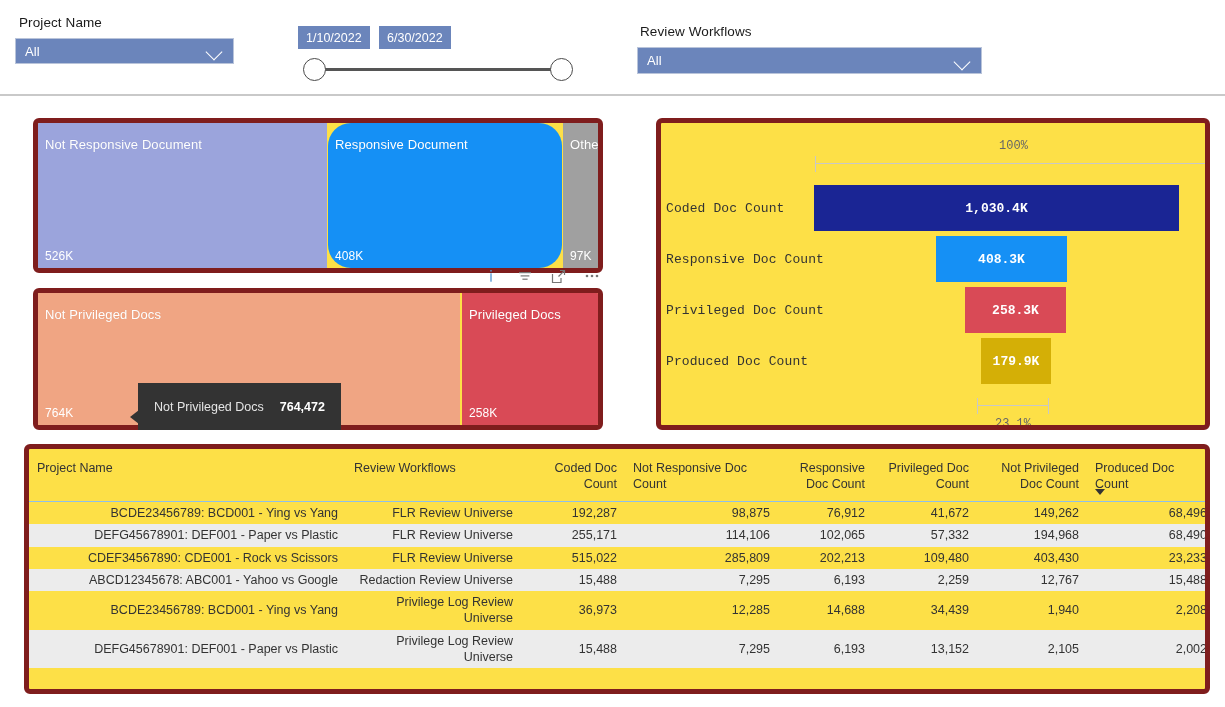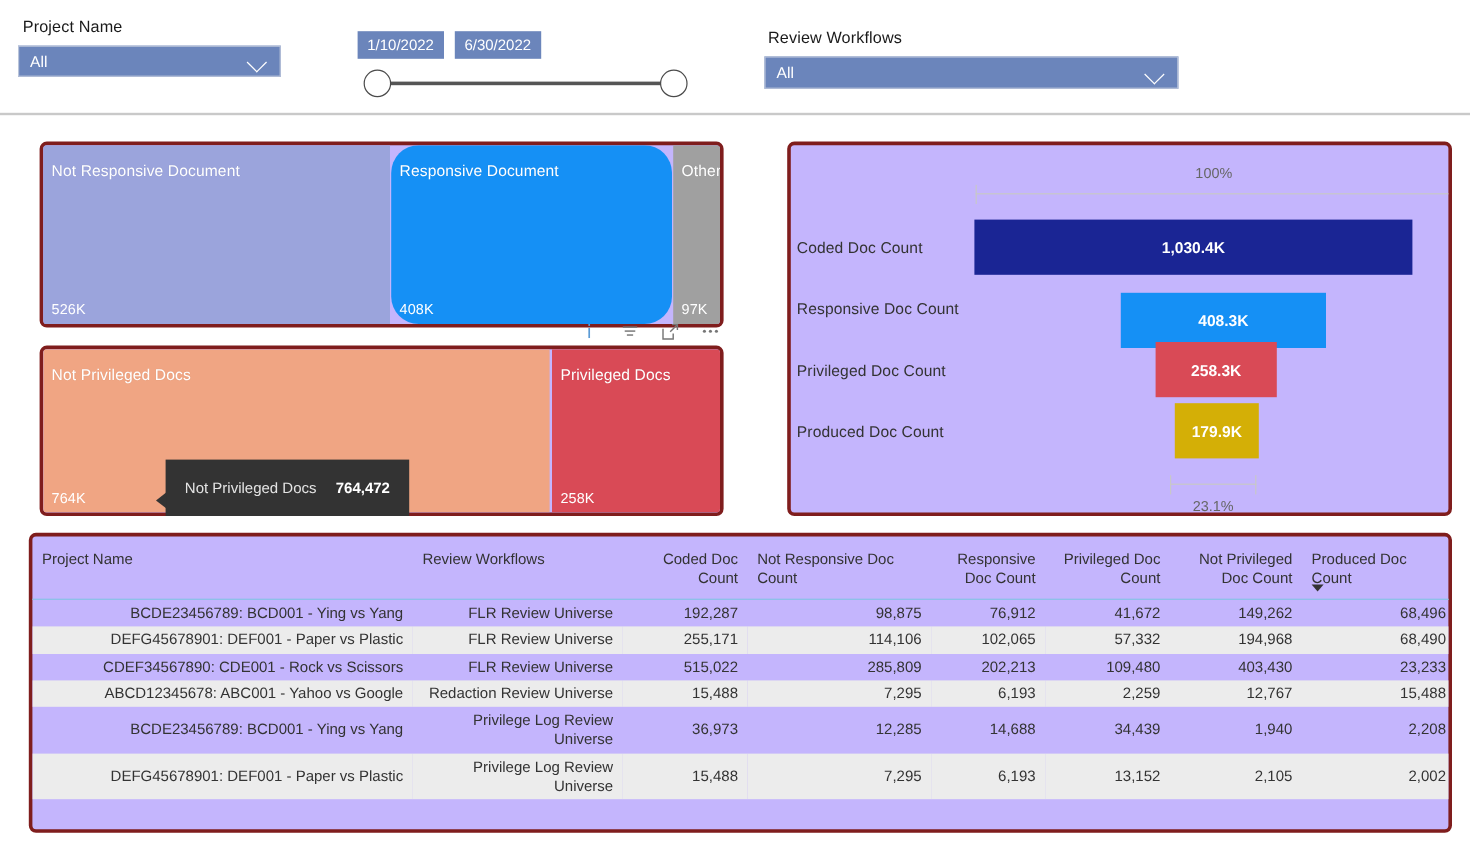--- a/index.html
+++ b/index.html
@@ -95,22 +95,22 @@
     border: 1.8px solid #4a4a4a;
     top: 58px;
     cursor: pointer;
   }
   #slider-handle-left  { left: 303px; }
   #slider-handle-right { left: 550px; }
 
   
   .card {
     position: absolute;
-    background: #c4b5fd;
-    border: 3px solid #7f1d1d;
+    background: #fde047;
+    border: 5px solid #7f1d1d;
     border-radius: 6px;
     overflow: hidden;
   }
 
   
   #treemap-responsive { left: 33px; top: 118px; width: 570px; height: 155px; }
   #treemap-privileged { left: 33px; top: 288px; width: 570px; height: 142px; }
 
   .treemap-inner { position: relative; width: 100%; height: 100%; }
   .tm-tile {
@@ -170,21 +170,21 @@
     position: absolute;
     left: -8px; top: 27px;
     border-top: 7px solid transparent;
     border-bottom: 7px solid transparent;
     border-right: 9px solid #333333;
   }
   .tt-label { color: #e4e4e4; font-size: 12.5px; }
   .tt-value { color: #ffffff; font-size: 12.5px; font-weight: bold; margin-left: 16px; }
 
   
-  #funnel-card { left: 656px; top: 118px; width: 554px; height: 312px; }
+  #funnel-card { left: 656px; top: 118px; width: 554px; height: 312px; font-family: Liberation Mono, monospace; }
   .funnel-inner { position: relative; width: 100%; height: 100%; }
 
   .funnel-row {
     position: absolute;
     left: 0; right: 0;
     height: 46px;
   }
   .funnel-cat {
     position: absolute;
     left: 5px;
@@ -395,21 +395,21 @@
         <div class="axis-cap r"></div>
       </div>
 
       <div class="funnel-row" style="top:62px;">
         <div class="funnel-cat">Coded Doc Count</div>
         <div class="funnel-bar" style="left:153px; width:365px; background:#1a2594;">1,030.4K</div>
       </div>
 
       <div class="funnel-row" style="top:113px;">
         <div class="funnel-cat">Responsive Doc Count</div>
-        <div class="funnel-bar" style="left:275px; width:171px; background:#1590f5;margin-top:10px;">408.3K</div>
+        <div class="funnel-bar" style="left:275px; width:131px; background:#1590f5;">408.3K</div>
       </div>
 
       <div class="funnel-row" style="top:164px;">
         <div class="funnel-cat">Privileged Doc Count</div>
         <div class="funnel-bar" style="left:304px; width:101px; background:#d94a56;">258.3K</div>
       </div>
 
       <div class="funnel-row" style="top:215px;">
         <div class="funnel-cat">Produced Doc Count</div>
         <div class="funnel-bar" style="left:320px; width:70px; background:#d4af06;">179.9K</div>

